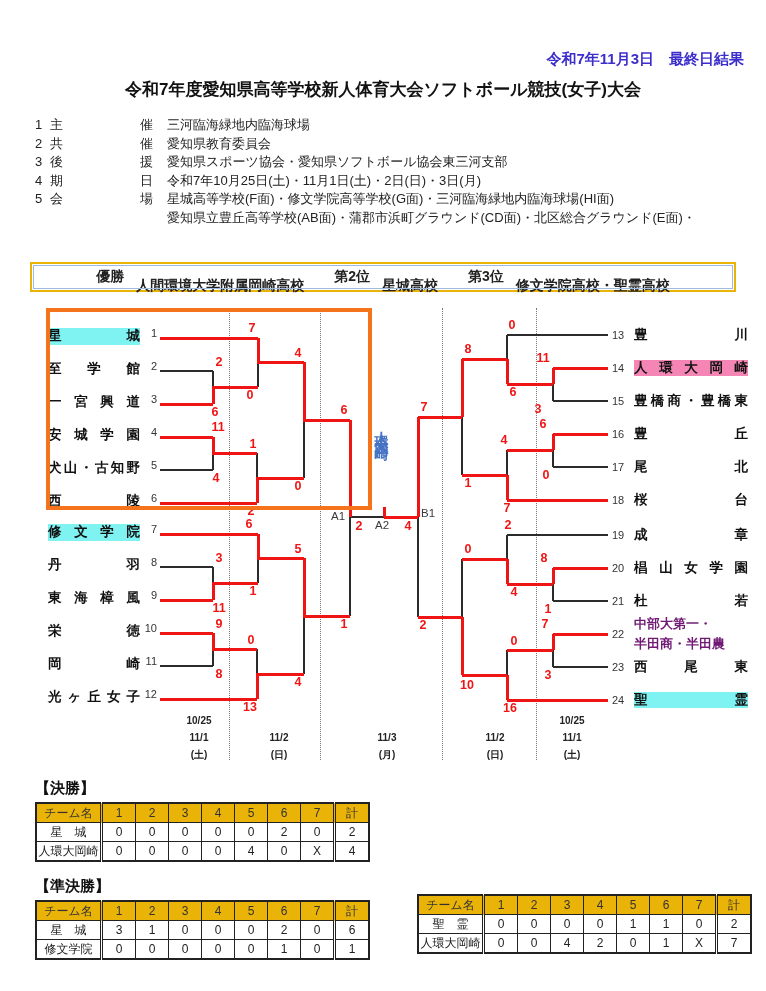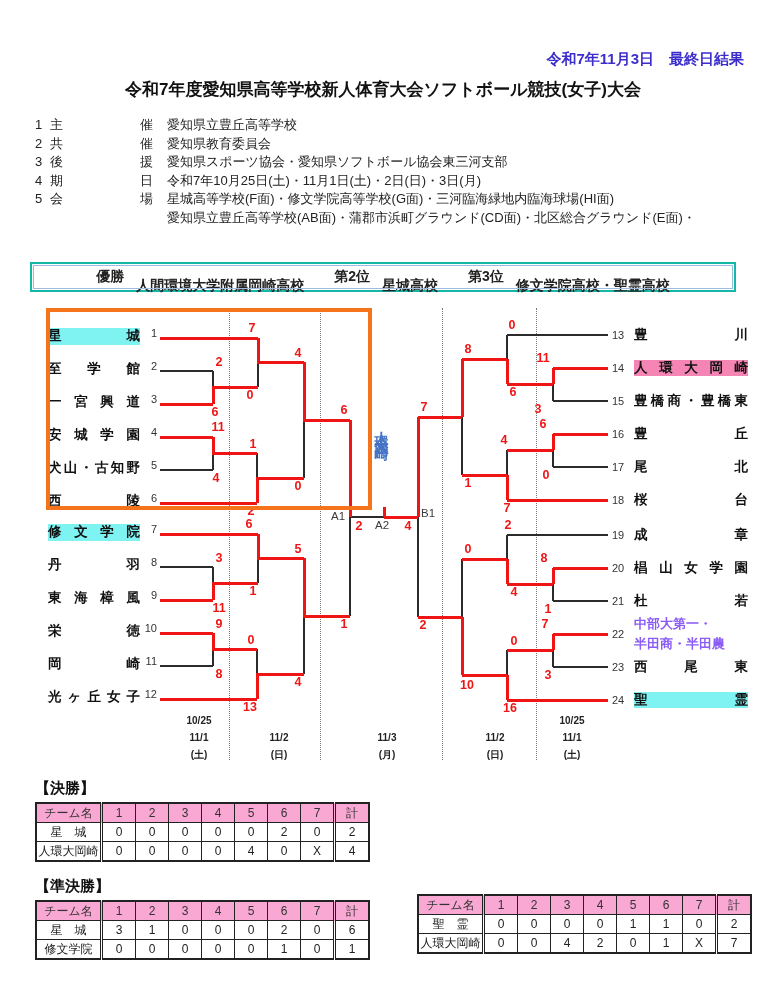--- a/index.html
+++ b/index.html
@@ -10,74 +10,74 @@
   .doc-title{position:absolute;top:78px;left:0;width:100%;text-align:center;font-size:17px;font-weight:bold;color:#111;}
   .info{position:absolute;left:35px;top:116px;width:710px;font-size:13px;}
   .info-row{display:flex;line-height:18.5px;}
   .i-no{width:15px;}
   .i-l1{width:90px;}
   .i-l2{width:27px;}
   .i-tx{flex:1;}
   .i-tx span{display:block;}
   
   .result-box{position:absolute;left:30px;top:262px;width:706px;height:30px;box-sizing:border-box;
-              border:2px solid #14b8a6;outline:1px solid #9dbbdd;outline-offset:-4px;
+              border:2px solid #eab308;outline:1px solid #9dbbdd;outline-offset:-4px;
               display:flex;align-items:center;justify-content:center;font-size:14px;font-weight:bold;}
   .result-box .lab{margin:0 12px 0 0;}
   .result-box .val{margin-right:30px;margin-top:17px;}
   .result-box .val:last-child{margin-right:0;}
   
   .lines-svg{position:absolute;left:0;top:0;}
   .divider{position:absolute;top:308px;height:452px;width:0;border-left:1px dotted #777;}
   .team-l{position:absolute;left:48px;height:20px;display:flex;align-items:flex-start;}
   .team-r{position:absolute;left:612px;height:20px;display:flex;align-items:center;}
   .tname{display:inline-block;font-weight:bold;font-size:13.5px;color:#111;line-height:1.25;
          text-align:justify;text-align-last:justify;}
   .team-l .tname{width:92px;}
   .team-r .tname{width:114px;margin-left:4px;}
   .tseed{font-size:11px;color:#333;line-height:1;}
   .team-l .tseed{width:14px;margin-left:3px;text-align:right;}
   .team-r .tseed{width:18px;text-align:left;}
-  .team-r2l .tname2{font-weight:bold;font-size:13px;color:#8b5cf6;line-height:20px;margin-left:4px;
+  .team-r2l .tname2{font-weight:bold;font-size:13px;color:#701a75;line-height:20px;margin-left:4px;
                     text-align:left;display:block;}
   .hl-cyan{background:#7ff2f2;}
   .hl-pink{background:#f585b5;}
   .sc{position:absolute;transform:translateX(-50%);color:#f01515;font-weight:bold;font-size:12.5px;line-height:1;}
   .mlabel{position:absolute;font-size:11.5px;color:#3a3a3a;line-height:1;}
   .champ-center{position:absolute;left:372px;top:420px;writing-mode:vertical-rl;text-orientation:upright;
                 color:#4472c4;font-weight:bold;font-size:14px;letter-spacing:4px;line-height:20px;}
   .datecol{position:absolute;transform:translateX(-50%);text-align:center;font-weight:bold;
            font-size:10px;color:#222;line-height:17px;}
   .hl-rect{position:absolute;left:46px;top:308px;width:326px;height:202px;box-sizing:border-box;
            border:4px solid #f4731b;z-index:6;}
   
   .tbl-wrap{position:absolute;}
   .tbl-label{font-size:15px;font-weight:bold;color:#111;margin-bottom:4px;display:block;}
   table.scoretable{border-collapse:collapse;border:2px solid #222;background:#fff;}
   table.scoretable td{border:1px solid #222;width:32px;height:18px;padding:0;margin:0;
                       text-align:center;font-size:12px;color:#222;line-height:18px;}
   table.scoretable td.name{width:63px;border-right:3px double #222;}
   table.scoretable td.total{border-left:3px double #222;}
-  table.scoretable tr.head td{background:#f9a8d4;color:#333;}
+  table.scoretable tr.head td{background:#eab308;color:#333;}
 </style>
 </head>
 <body>
 
 <div class="page">
 
   <div class="date-note">令和7年11月3日　最終日結果</div>
   <div class="doc-title">令和7年度愛知県高等学校新人体育大会ソフトボール競技(女子)大会</div>
 
   <div class="info">
     <div class="info-row">
       <span class="i-no">1</span>
       <span class="i-l1">主</span>
       <span class="i-l2">催</span>
       <span class="i-tx">
-          <span>愛知県立豊丘高等学校</span>
+          <span>三河臨海緑地内臨海球場</span>
         </span>
     </div>
     <div class="info-row">
       <span class="i-no">2</span>
       <span class="i-l1">共</span>
       <span class="i-l2">催</span>
       <span class="i-tx">
           <span>愛知県教育委員会</span>
         </span>
     </div>

